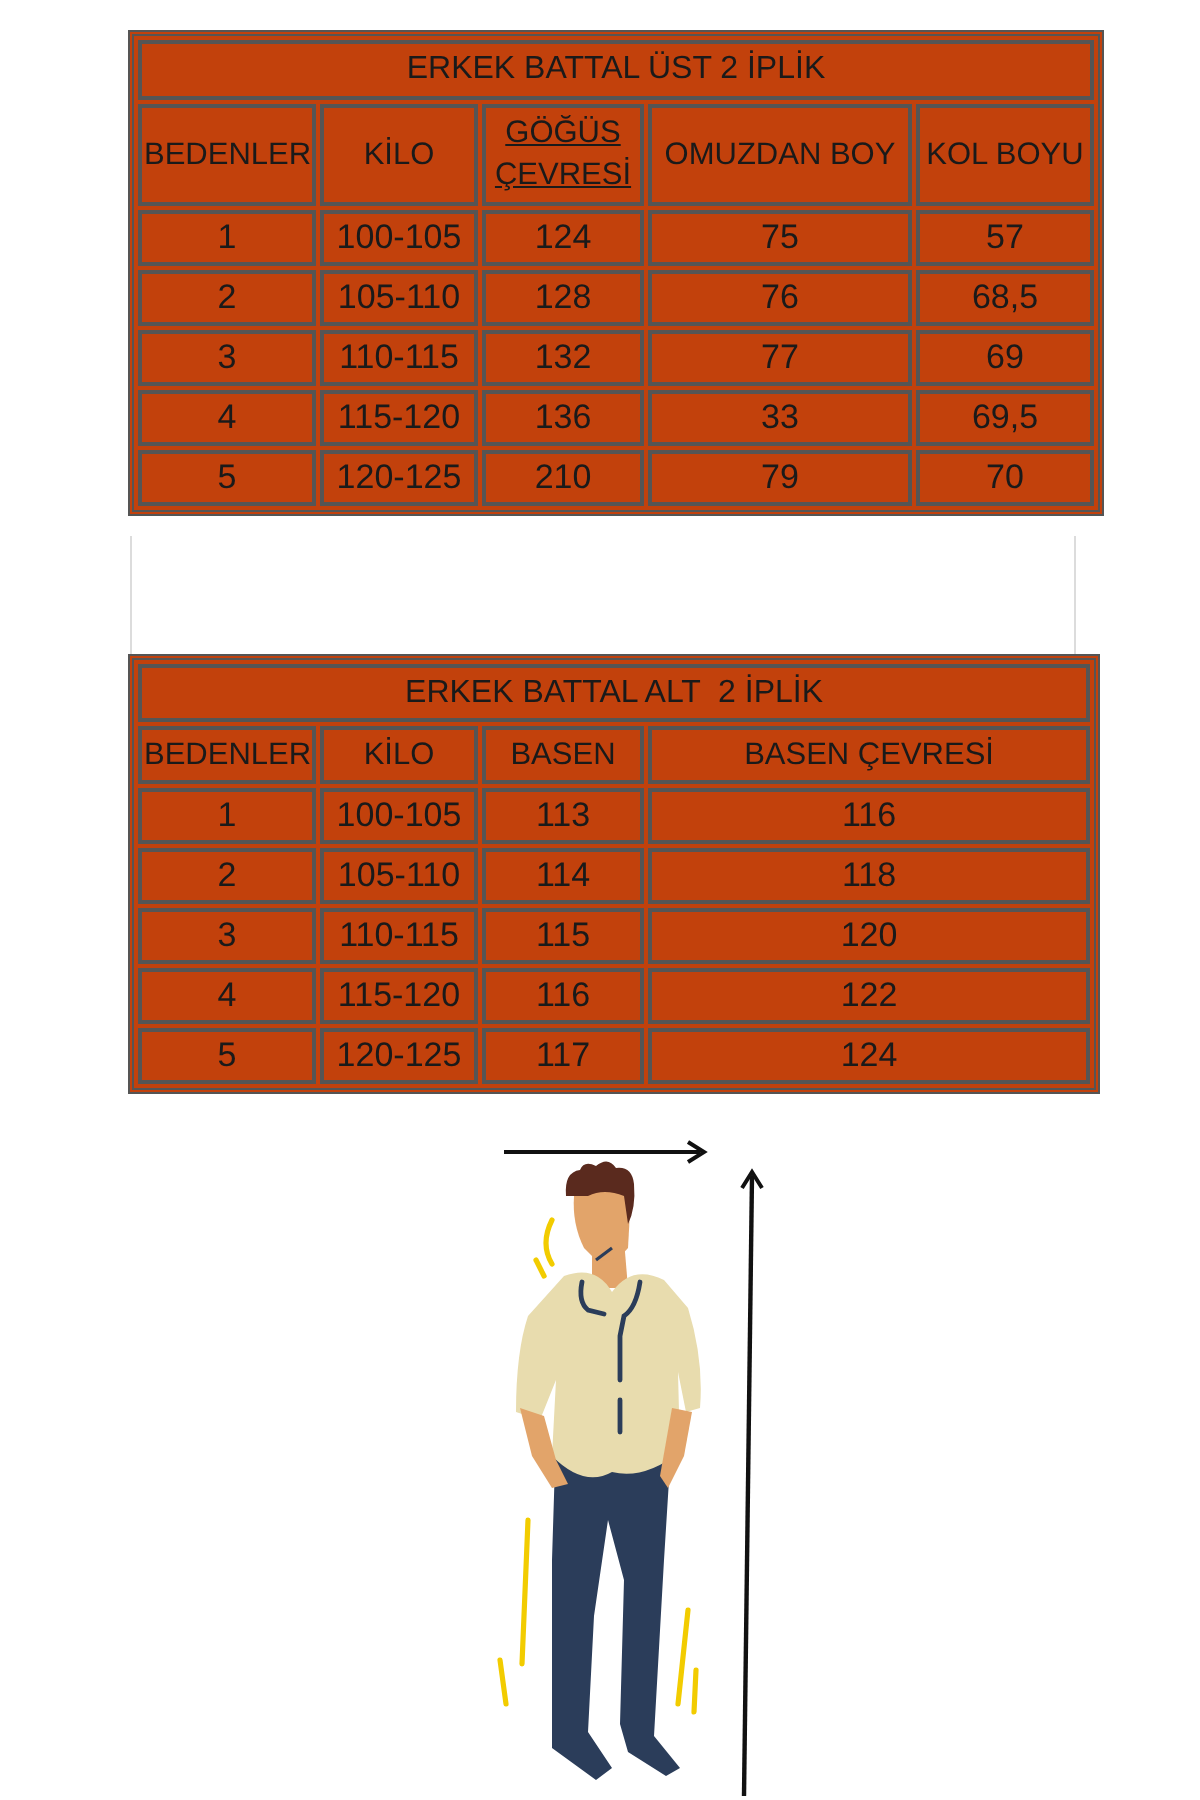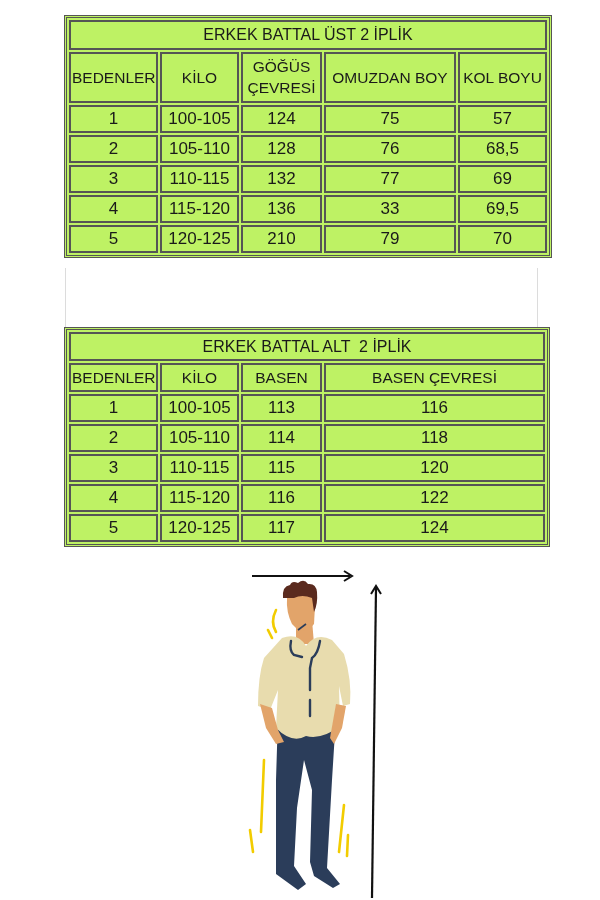--- a/index.html
+++ b/index.html
@@ -8,36 +8,36 @@
 
   .sheet-guide { position: absolute; top: 268px; width: 1px; height: 60px; background: #dcdcdc; }
 
   table.size-table {
     position: absolute;
     left: 64px;
     width: 474px;
     border-collapse: separate;
     border-spacing: 2px;
     border: 3px double #555;
-    background: #bef264;
+    background: #c2410c;
     table-layout: fixed;
   }
   table.size-table td {
     border: 2px solid #555;
     text-align: center;
     vertical-align: middle;
     font-size: 17px;
     line-height: 1.1;
     padding: 0 1px;
     white-space: nowrap;
     overflow: hidden;
   }
   table.size-table td.title { font-size: 16px; }
   table.size-table td.hdr { font-size: 15.5px; }
-  table.size-table td.hdr.two-line { white-space: normal; line-height: 1.35; }
+  table.size-table td.hdr.two-line { white-space: normal; line-height: 1.35; text-decoration: underline; }
 
   #table-top { top: 15px; }
   #table-top tr.r-title td { height: 30px; }
   #table-top tr.r-hdr td { height: 51px; }
   #table-top tr.r-data td { height: 28px; }
 
   #table-bottom { top: 327px; }
   #table-bottom tr.r-title td { height: 29px; }
   #table-bottom tr.r-hdr td { height: 29px; }
   #table-bottom tr.r-data td { height: 28px; }

